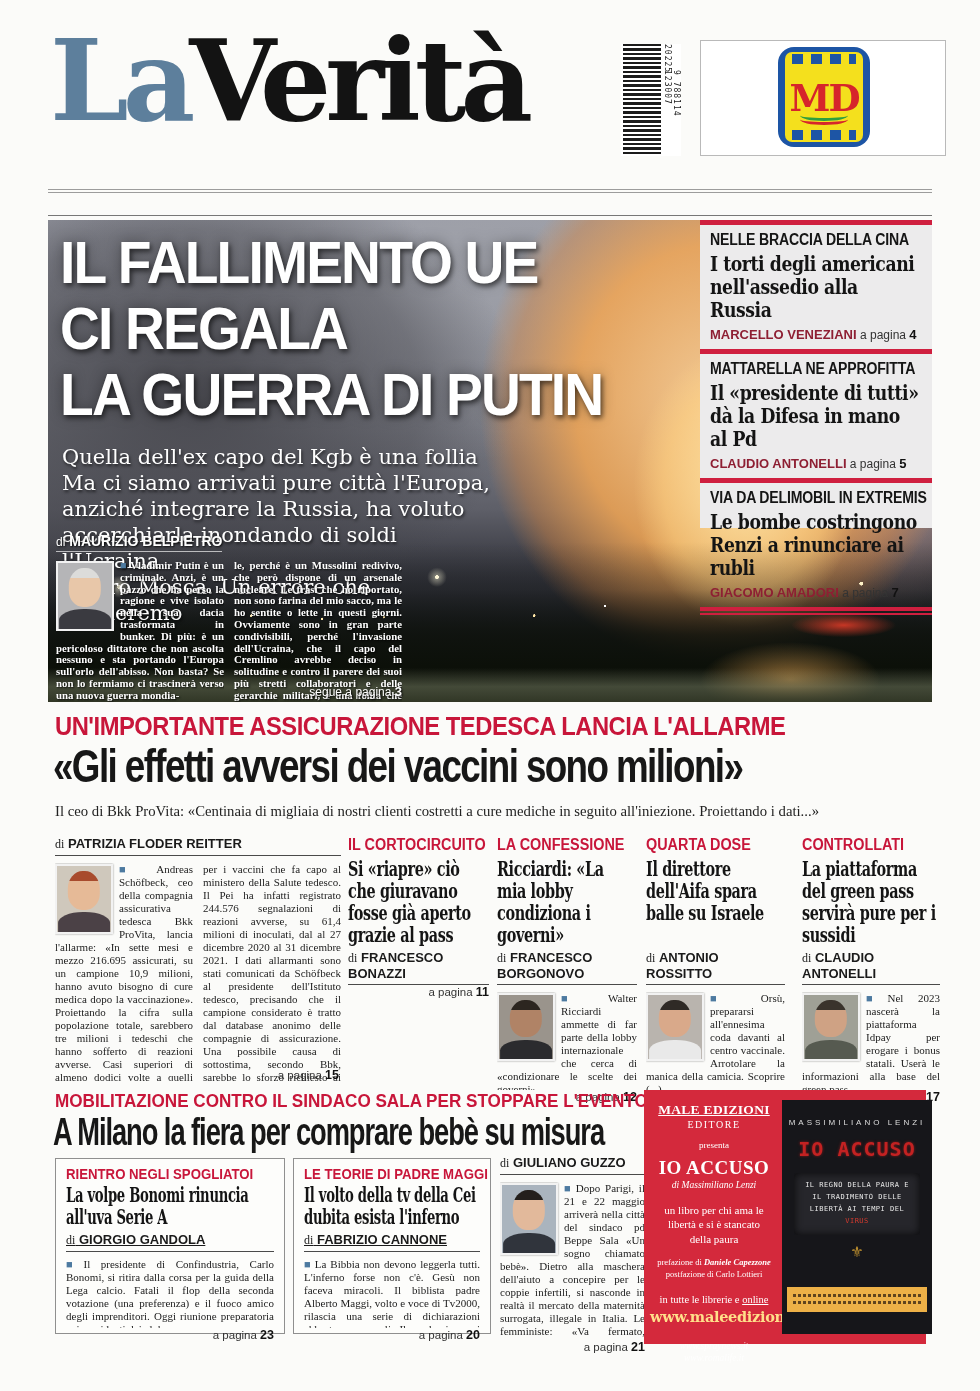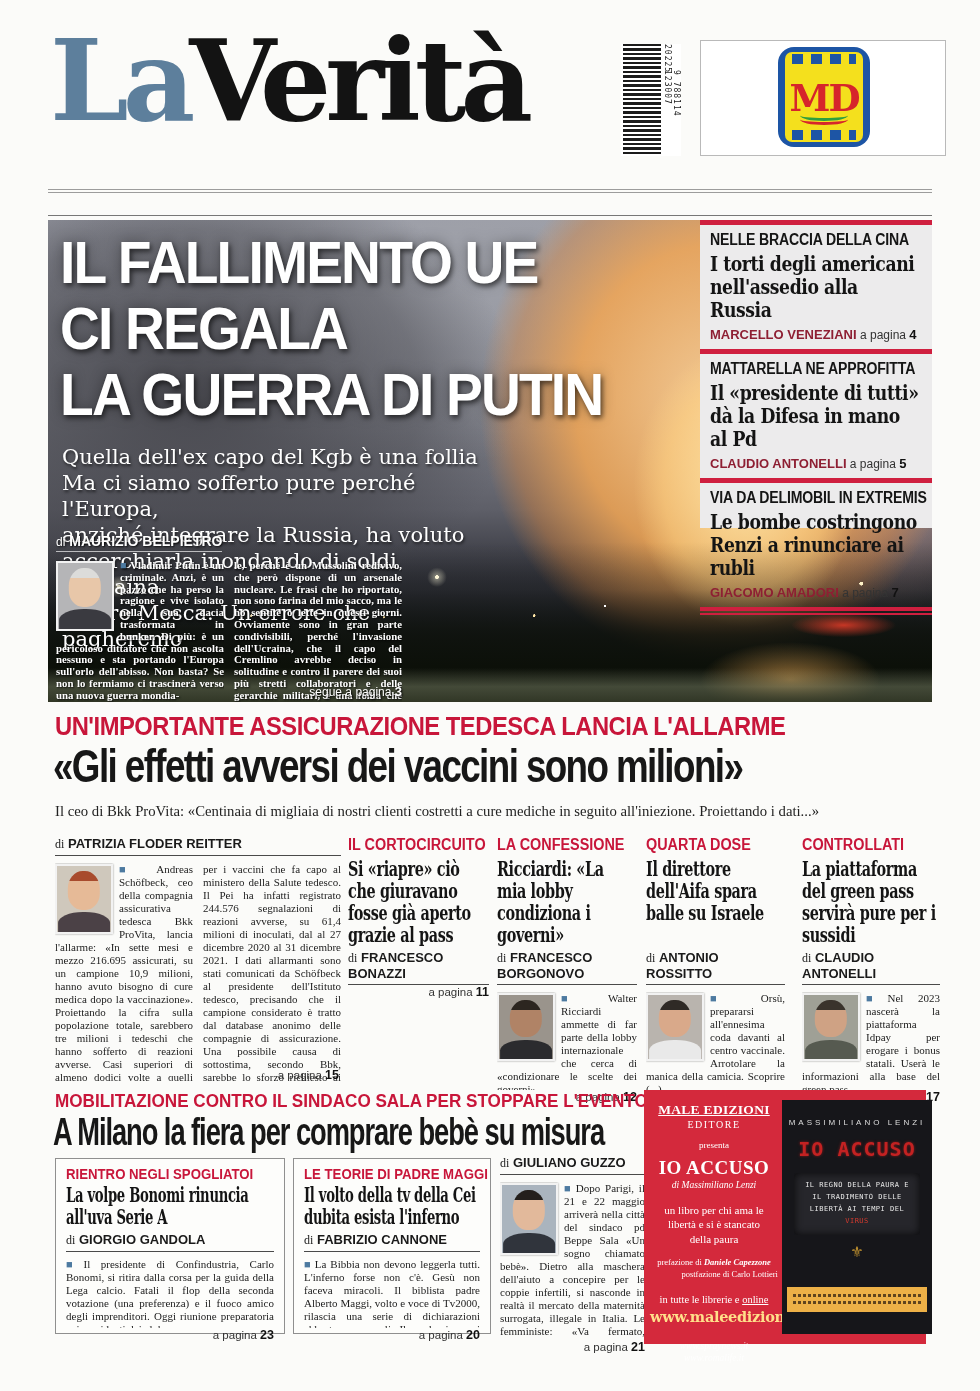--- a/index.html
+++ b/index.html
@@ -146,39 +146,39 @@
   
   .bot-kicker{position:absolute;left:55px;top:1090px;font-size:19px;transform:scaleX(.9);transform-origin:left top;}
   .bot-hl{position:absolute;left:53px;top:1110px;font-family:"Liberation Sans",sans-serif;font-weight:700;
     font-size:39px;letter-spacing:-1.5px;color:#171717;white-space:nowrap;transform:scaleX(.70);transform-origin:left top;}
   .nbox{position:absolute;top:1158px;height:176px;border:1px solid #8f8f8f;padding:6px 10px;background:#fdfdfb;box-sizing:border-box;}
   .box1{left:55px;width:230px;}
   .box2{left:293px;width:198px;}
   .box-kicker{font-size:15px;transform:scaleX(.88);transform-origin:left;}
   .box-hl{font-family:"DejaVu Serif",serif;font-weight:bold;font-size:20px;line-height:22px;letter-spacing:-.5px;
     transform:scaleX(.66);transform-origin:left top;width:151%;height:46px;overflow:hidden;margin-top:2px;color:#141414;}
-  .nbox .byrow{margin-top:2px;}
+  .nbox .byrow{margin-top:2px;text-decoration:underline;}
   .nbox .body-txt{margin-top:6px;height:70px;overflow:hidden;}
   .gcol{position:absolute;left:500px;top:1155px;width:145px;}
   .gcol .body-txtwrap{margin-top:7px;height:158px;overflow:hidden;}
   .gcol .portrait{width:54px;height:68px;}
 
   
   .ad{position:absolute;left:644px;top:1090px;width:282px;height:254px;background:#d4293c;}
   .ad-left{position:absolute;left:6px;top:12px;width:128px;color:#fff;text-align:center;
     font-family:"Liberation Serif",serif;line-height:1.15;}
   .ad-pub{font-weight:bold;font-size:13.5px;text-decoration:underline;letter-spacing:.3px;}
   .ad-role{font-size:10px;letter-spacing:1.5px;margin-top:1px;}
   .ad-pres{font-size:9px;margin-top:10px;}
   .ad-title{font-size:19px;font-weight:bold;letter-spacing:.5px;margin-top:7px;}
   .ad-tauth{font-style:italic;font-size:9.5px;margin-top:1px;}
   .ad-tag{font-size:11px;margin-top:12px;line-height:1.3;padding:0 6px;}
   .ad-pref{font-size:8.5px;margin-top:12px;}
   .ad-pref .nm{font-weight:bold;font-style:italic;}
-  .ad-post{font-size:8.5px;margin-top:2px;text-align:right;}
+  .ad-post{font-size:8.5px;margin-top:2px;}
   .ad-stores{font-size:10.5px;margin-top:14px;}
   .ad-stores .lnk{text-decoration:underline;}
   .ad-site{font-family:"DejaVu Serif",serif;font-weight:bold;font-size:14.5px;color:#ffdf8a;margin-top:3px;letter-spacing:-.3px;}
   .ad-site2{font-style:italic;font-size:9.5px;color:rgba(255,255,255,.8);margin-top:16px;}
   .ad-site3{font-style:italic;font-size:9.5px;color:rgba(255,255,255,.8);margin-top:1px;}
 
   .cover{position:absolute;left:138px;top:10px;width:150px;height:234px;background:#16161a;text-align:center;}
   .cov-auth{margin-top:18px;font-family:"Liberation Sans",sans-serif;font-size:8px;letter-spacing:3px;color:#ddd;}
   .cov-title{margin-top:10px;font-family:"DejaVu Sans Mono",monospace;font-weight:bold;font-size:20px;
     color:#c32222;letter-spacing:1px;text-shadow:0 0 3px rgba(190,30,30,.7);}
@@ -268,21 +268,21 @@
     </div>
 
     <div class="lead-hl">
       <div class="lead-line">IL FALLIMENTO UE</div>
       <div class="lead-line">CI REGALA</div>
       <div class="lead-line">LA GUERRA DI PUTIN</div>
     </div>
 
     <div class="lead-stand">
       <div>Quella dell'ex capo del Kgb è una follia</div>
-      <div>Ma ci siamo sofferto pure perché l'Europa,</div>
+      <div>Ma ci siamo arrivati pure città l'Europa,</div>
       <div>anziché integrare la Russia, ha voluto</div>
       <div>accerchiarla inondando di soldi l'Ucraina</div>
       <div>contro Mosca. Un errore che pagheremo</div>
     </div>
 
     <div class="lead-art">
       <div class="lead-byline">
         <span class="di">di</span>
         <span>MAURIZIO BELPIETRO</span>
       </div>

